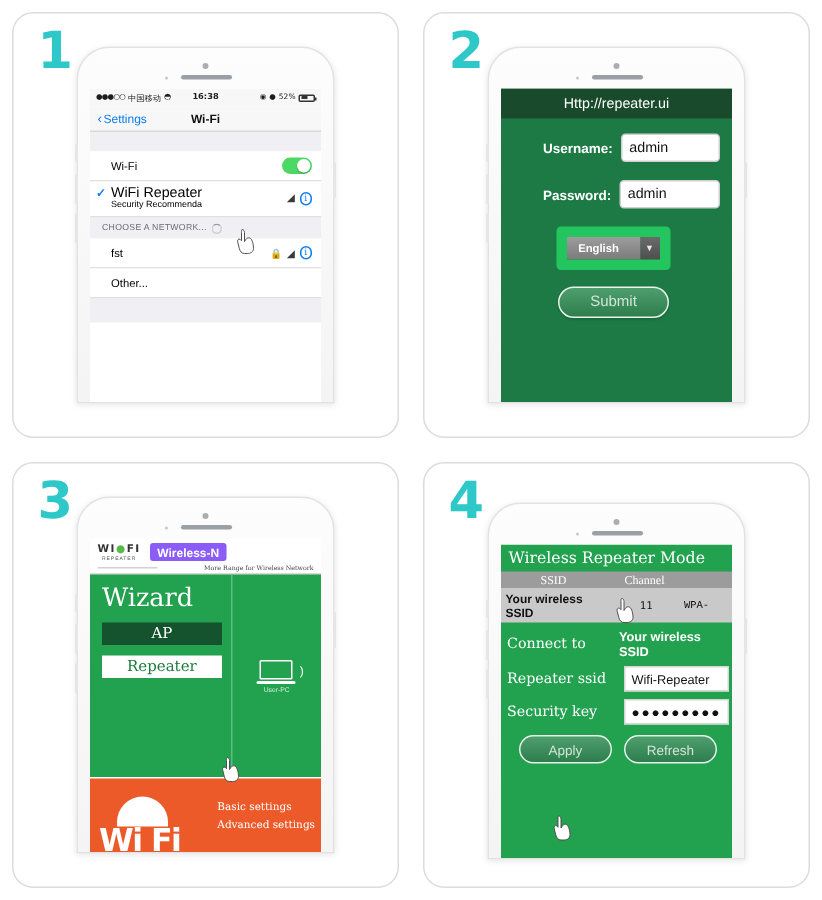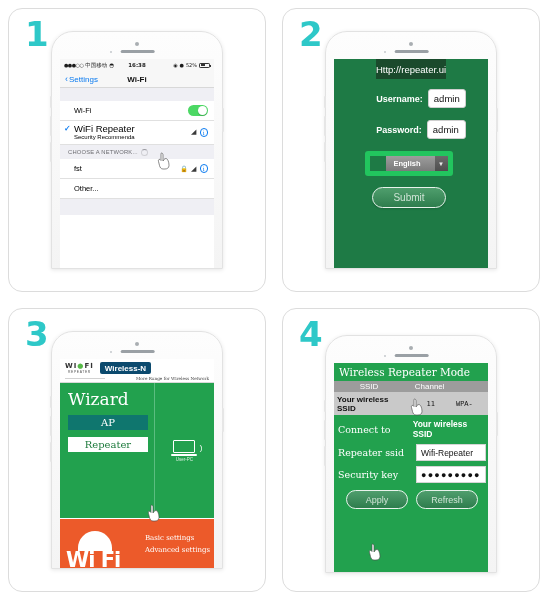--- a/index.html
+++ b/index.html
@@ -109,33 +109,32 @@
              color:#0b7bf0; font-size:6px; display:flex; align-items:center; justify-content:center;
              font-family:"DejaVu Serif", serif; }
   .sec-head {
     height:14px; background:#efeff4; display:flex; align-items:center;
     padding:0 6px 0 8px; font-size:5.8px; color:#6d6d72; letter-spacing:.2px; gap:3px;
   }
   .spinner { width:7px; height:7px; border:1px solid #cfcfd4; border-top-color:#9a9aa0; border-radius:50%; }
   .ios-bottom { background:#efeff4; height:16px; }
 
   
-  .web2 { height:100%; background:#1e7a45; display:flex; flex-direction:column;align-items:center; }
+  .web2 { height:100%; background:#1e7a45; display:flex; flex-direction:column; }
   .web2-bar { background:#1a4a2c; color:#fff; text-align:center; font-size:9.5px;
               padding:4.5px 0; font-family:"Liberation Sans", sans-serif; }
   .frm { padding:10px 8px 0 4px; flex:1; }
   .frm-row { display:flex; align-items:center; margin-bottom:12px; gap:5px; }
   .frm-lbl { color:#fff; font-size:9px; font-weight:bold; white-space:nowrap;padding-left:24px; }
   .frm-inp { flex:1; background:#fff; border:1px solid #cfcfcf; border-radius:3px;
              font-size:9.5px; padding:3px 5px; color:#111; }
   .sel-wrap { display:flex; justify-content:center; margin-bottom:11px; }
   .sel {
     display:flex; align-items:stretch; border-radius:3px; overflow:hidden;
-    border:5px solid #22c55e;
-    padding-left:16px;
+    border:7px solid #22c55e;
   }
   .sel-val { background:linear-gradient(180deg,#9d9d9d,#7b7b7b); color:#fff;
              font-size:7.5px; padding:3px 14px 3px 7px; font-weight:bold; }
   .sel-arrow { background:linear-gradient(180deg,#6a6a6a,#4e4e4e); width:13px;
                display:flex; align-items:center; justify-content:center; color:#e8e8e8; font-size:6px; }
   .btn-wrap { display:flex; justify-content:center; gap:10px; }
   .pill {
     background:linear-gradient(180deg,#4f9e6d,#2e7d4d);
     border:1.3px solid #e8f3ec; border-radius:13px;
     color:#cfe4d6; font-size:10px; padding:4px 20px;
@@ -148,29 +147,29 @@
   }
 
   
   .web3 { height:100%; background:#fff; display:flex; flex-direction:column; }
   .w3-head { padding:3px 5px 1px; background:#fff; }
   .w3-top { display:flex; align-items:center; gap:6px; }
   .logo-wifi { font-size:7px; font-weight:bold; color:#333; line-height:1;
                letter-spacing:1px; font-family:"DejaVu Sans", sans-serif; }
   .logo-wifi .dot { color:#57b947; }
   .logo-sub { font-size:3.4px; letter-spacing:.6px; color:#555; text-align:center; }
-  .badge-n { background:#0c4a6e; color:#fff; font-size:8px; font-weight:bold;
+  .badge-n { background:#8b5cf6; color:#fff; font-size:8px; font-weight:bold;
              padding:1.5px 5px; border-radius:2px; font-family:"Liberation Sans", sans-serif; }
   .w3-tag { display:flex; align-items:center; gap:4px; margin-top:2px; }
   .w3-line { flex:0 0 40px; height:1px; background:#d2d2d2; }
   .w3-tagtxt { font-size:4.2px; color:#444; font-family:"DejaVu Serif", serif; flex:1; text-align:right; }
   .w3-green { background:#22a14e; flex:1; display:flex; position:relative; border-top:1px solid #d9d9d9; }
   .w3-left { flex:1.35; padding:6px 6px 4px 8px; }
   .w3-title { color:#fff; font-size:17px; font-family:"DejaVu Serif", serif; margin-bottom:6px; }
-  .btn-ap { background:#0f766e; color:#fff; font-family:"DejaVu Serif", serif;
+  .btn-ap { background:#14532d; color:#fff; font-family:"DejaVu Serif", serif;
             font-size:10px; text-align:center; padding:2px 0; margin-bottom:7px; }
   .btn-rep { background:#fff; color:#1d7a3c; font-family:"DejaVu Serif", serif;
              font-size:10px; text-align:center; padding:2px 0; }
   .w3-right { flex:1; border-left:1px solid #5bbd80; display:flex;
               flex-direction:column; align-items:center; justify-content:center; gap:1px; }
   .laptop { width:22px; height:16px; position:relative; }
   .lp-screen { width:22px; height:13px; border:1.6px solid #fff; border-radius:1px; }
   .lp-base { position:absolute; left:-2px; bottom:0; width:26px; height:2px; background:#fff; border-radius:1px; }
   .lp-wave { position:absolute; right:-7px; top:4px; color:#fff; font-size:8px; line-height:1; }
   .pc-label { color:#d9f0e0; font-size:4.5px; }
@@ -181,21 +180,21 @@
               letter-spacing:-1px; }
   .wifi-dome { position:absolute; left:18px; bottom:17px; width:34px; height:20px;
                border-radius:20px 20px 0 0; background:#fff; }
   .o-links { margin-left:auto; padding-right:4px; text-align:left; }
   .o-link { color:#fff; font-size:7px; font-family:"DejaVu Serif", serif; margin:4px 0; white-space:nowrap; }
 
   
   .web4 { height:100%; background:#22a14e; display:flex; flex-direction:column; padding-bottom:2px; }
   .w4-title { color:#fff; font-size:10.5px; font-family:"DejaVu Serif", serif; padding:3px 0 3px 5px; }
   .w4-thead { background:#9c9c9c; display:flex; color:#fff; font-size:8px;
-              font-family:Liberation Sans, sans-serif; padding:1px 0; }
+              font-family:Liberation Serif, serif; padding:1px 0; }
   .th-ssid { flex:1.5; text-align:center; }
   .th-chan { flex:1.1; text-align:center; }
   .th-sec { flex:0.7; }
   .w4-trow { background:#c9c9c9; display:flex; align-items:center; padding:2.5px 0 2.5px 3px;
              color:#111; font-size:8px; font-weight:bold; position:relative; }
   .td-ssid { flex:1.5; }
   .td-chan { flex:1.1; text-align:center; font-family:"DejaVu Sans Mono", monospace; font-size:7px; font-weight:normal; }
   .td-sec { flex:0.7; font-family:Liberation Mono, monospace; font-size:7px; font-weight:normal; overflow:hidden; white-space:nowrap; }
   .w4-form { padding:4px 2px 0 4px; flex:1; }
   .w4-row { display:flex; align-items:center; margin-bottom:5px; gap:4px; }

